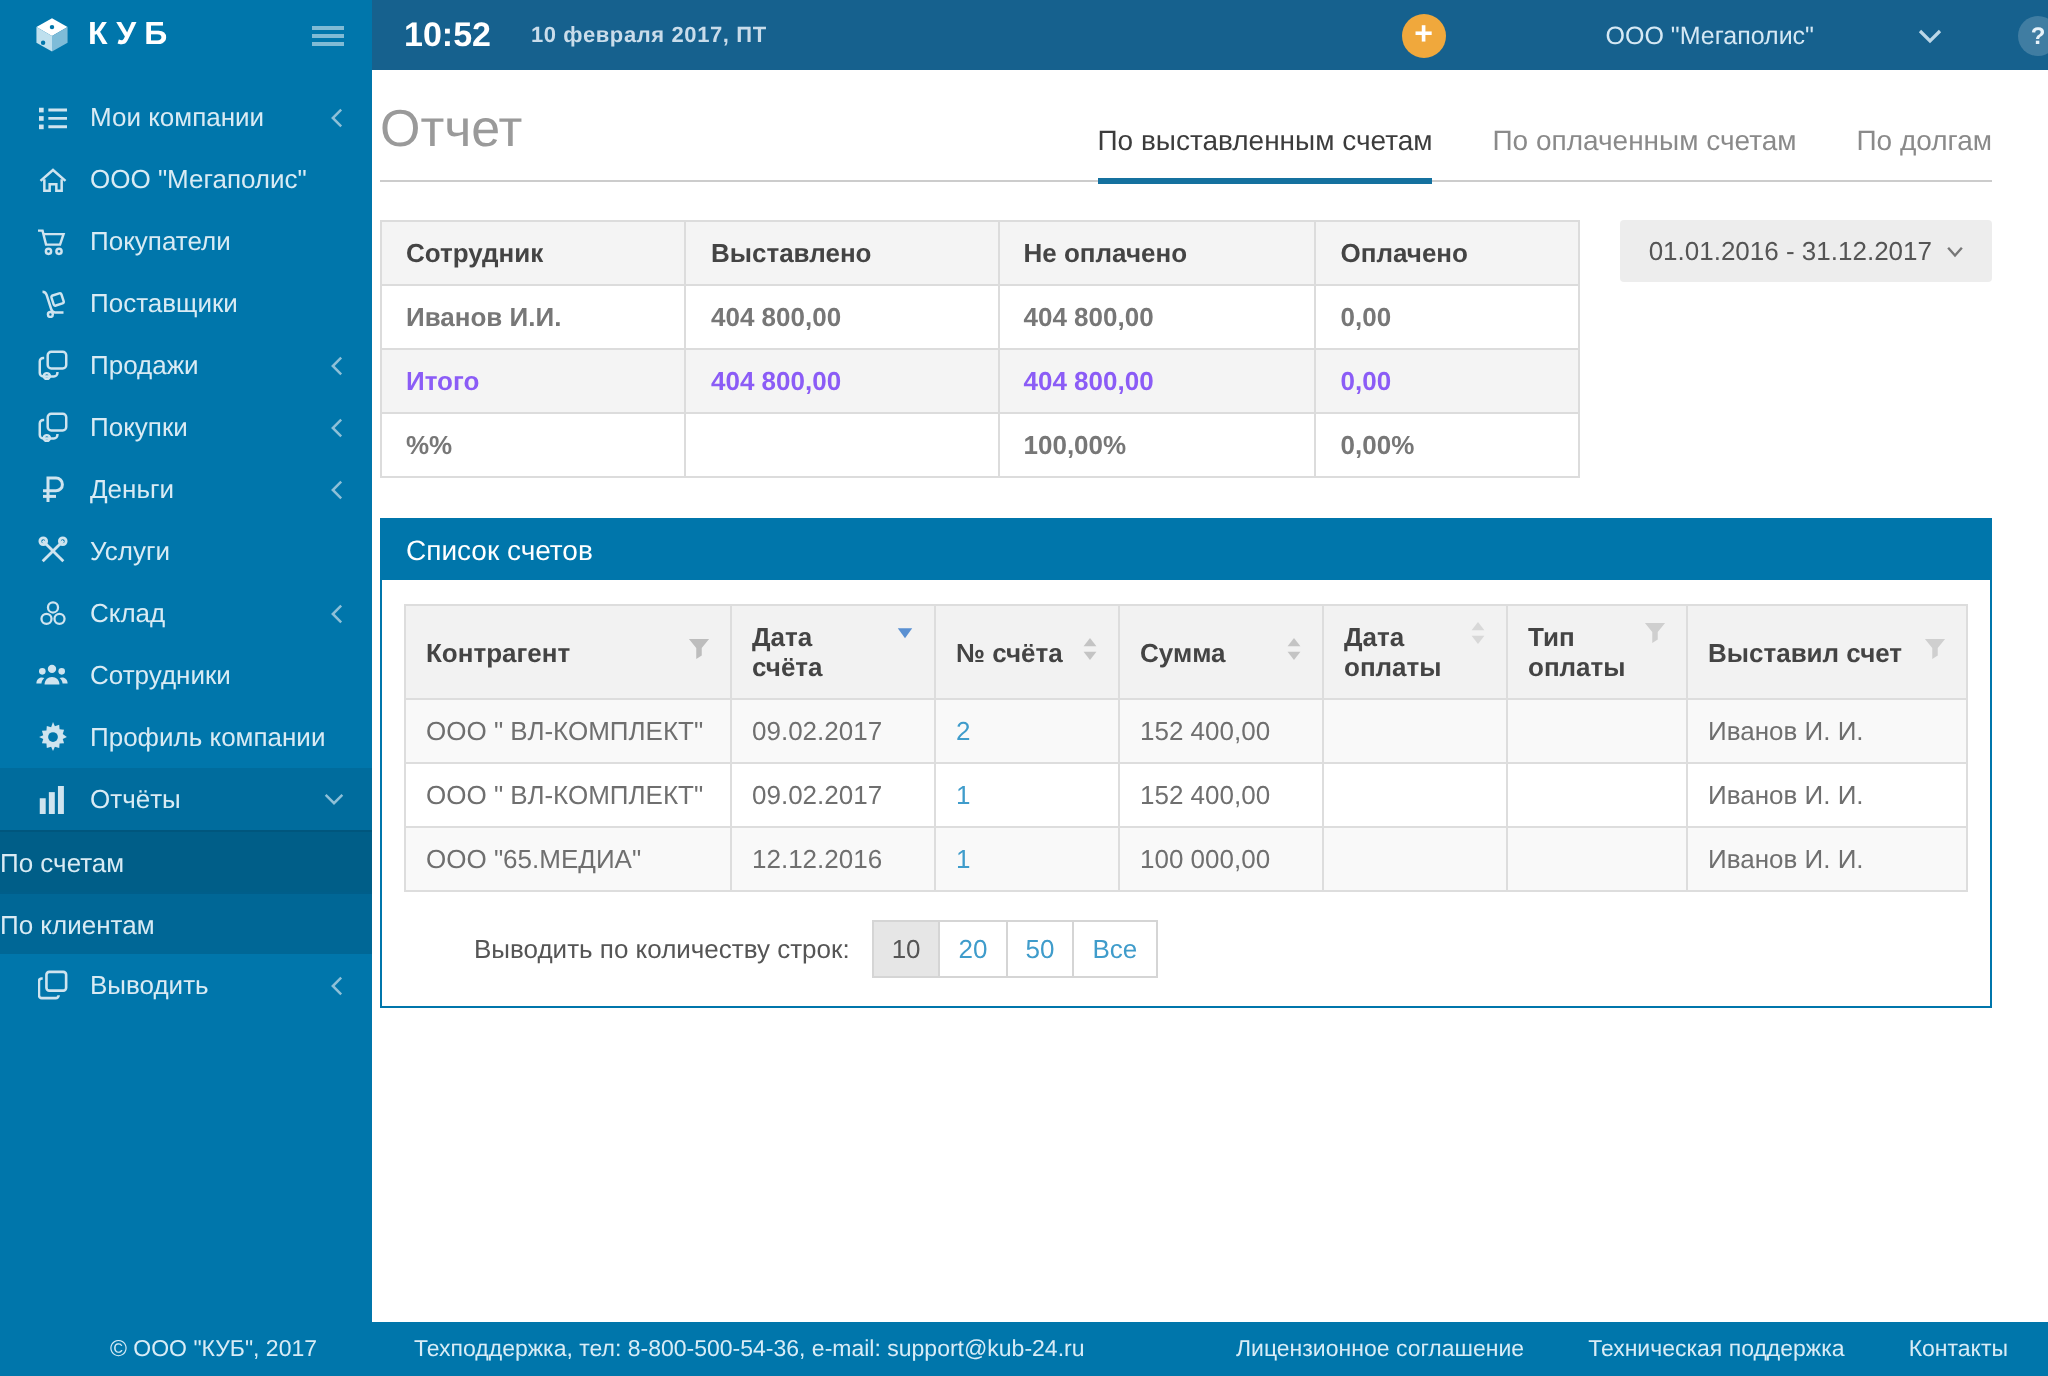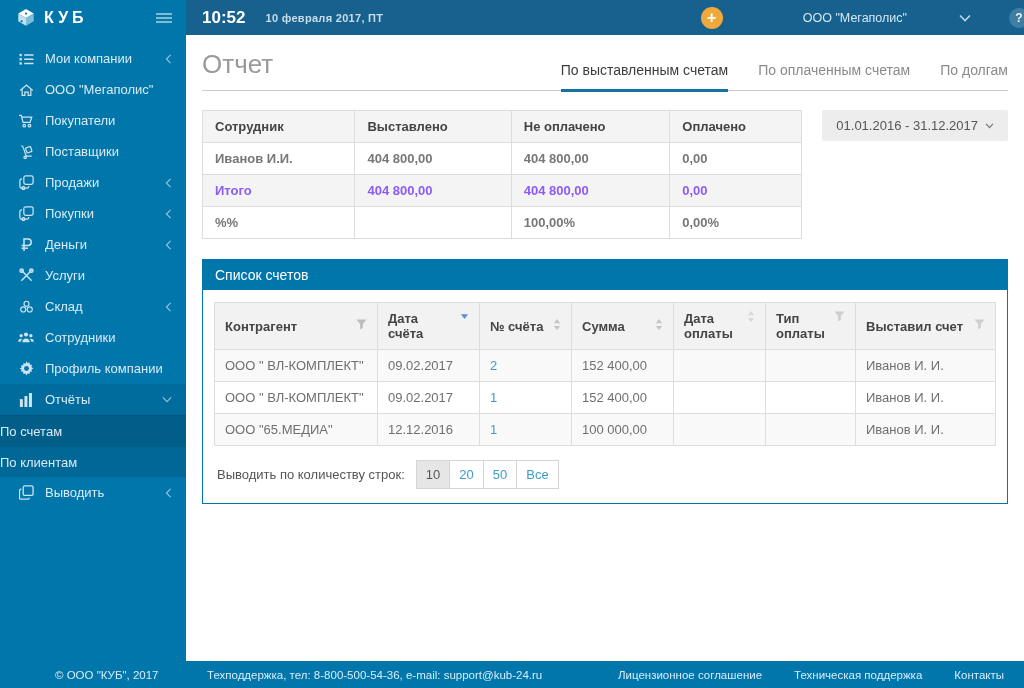--- a/index.html
+++ b/index.html
@@ -27,21 +27,21 @@
   .topbar { position:absolute; left:186px; top:0; width:914px; height:35px; background:#16618e; display:flex; align-items:center; padding:0 22px 0 16px; z-index:2; }
   .tb-time { color:#fff; font-size:17px; font-weight:bold; }
   .tb-date { color:#c9dcea; font-size:11px; font-weight:bold; margin-left:20px; letter-spacing:.3px; }
   .tb-plus { margin-left:auto; width:22px; height:22px; border-radius:50%; background:#f0a83c; color:#fff; font-size:16px; font-weight:bold; display:flex; align-items:center; justify-content:center; cursor:pointer; line-height:1; }
   .tb-company { margin-left:80px; color:#d5e8f4; font-size:12.5px; cursor:pointer; }
   .tb-chev { margin-left:52px; color:#bcd7e7; cursor:pointer; display:flex; }
   .tb-help { margin-left:38px; width:20px; height:20px; border-radius:50%; background:rgba(255,255,255,.18); color:#e8f3fa; font-size:12px; font-weight:bold; display:flex; align-items:center; justify-content:center; cursor:pointer; }
   .tb-logout { margin-left:32px; color:#cfe4ef; cursor:pointer; display:flex; }
 
   
-  .main { position:absolute; left:186px; top:35px; width:838px; height:548px; background:#fff; padding:14px 16px 0 16px; }
+  .main { position:absolute; left:174px; top:35px; width:838px; height:548px; background:#fff; padding:14px 16px 0 16px; }
   .page-head { display:flex; align-items:flex-end; border-bottom:1px solid #ccc; }
   .page-title { font-size:26px; color:#9a9a9a; font-weight:300; padding-bottom:10px; }
   .tabs { margin-left:auto; display:flex; gap:30px; }
   .tab { font-size:14px; color:#8a8a8a; padding-bottom:11px; cursor:pointer; }
   .tab.active { color:#3c3c3c; border-bottom:3px solid #15719f; margin-bottom:-2px; }
 
   
   .summary-row { display:flex; align-items:flex-start; margin-top:19px; }
   table { border-collapse:collapse; }
   .sum-table { width:600px; font-size:13px; }
@@ -59,21 +59,21 @@
   .inv-table { width:100%; font-size:13px; }
   .inv-table th, .inv-table td { border:1px solid #ddd; padding:8px 10px; text-align:left; }
   .inv-table th { background:#f2f2f2; color:#444; font-weight:bold; cursor:pointer; height:33px; }
   .inv-table td { color:#6f6f6f; height:31px; }
   .inv-table tr.odd td { background:#f9f9f9; }
   .inv-table a { color:#3f9ccb; text-decoration:none; cursor:pointer; }
   .th-inner { display:flex; align-items:flex-start; }
   .th-ic { margin-left:auto; display:flex; align-items:center; padding-left:6px; }
   .col-contractor{width:163px}.col-date{width:102px}.col-num{width:92px}.col-sum{width:102px}.col-paydate{width:92px}.col-paytype{width:90px}
 
-  .pager { display:flex; align-items:center; margin-top:14px; padding-left:3px; }
+  .pager { display:flex; align-items:center; margin-top:14px; padding-left:3px;margin-left:32px; }
   .pager-label { font-size:13px; color:#555; }
   .pager-group { display:flex; margin-left:12px; }
   .pager-opt { min-width:33px; text-align:center; padding:6px 9px; border:1px solid #d5d5d5; margin-left:-1px; font-size:13px; color:#3f9ccb; background:#fff; cursor:pointer; }
   .pager-opt.active { background:#e6e6e6; color:#555; }
 
   
   .footer { position:absolute; left:0; bottom:0; width:1024px; height:27px; background:#0076ab; display:flex; align-items:center; font-size:11.5px; color:#d8ecf6; z-index:3; padding:0 20px 0 55px; }
   .f-copy { width:150px; }
   .f-support { margin-left:2px; }
   .f-links { margin-left:auto; display:flex; gap:32px; }

